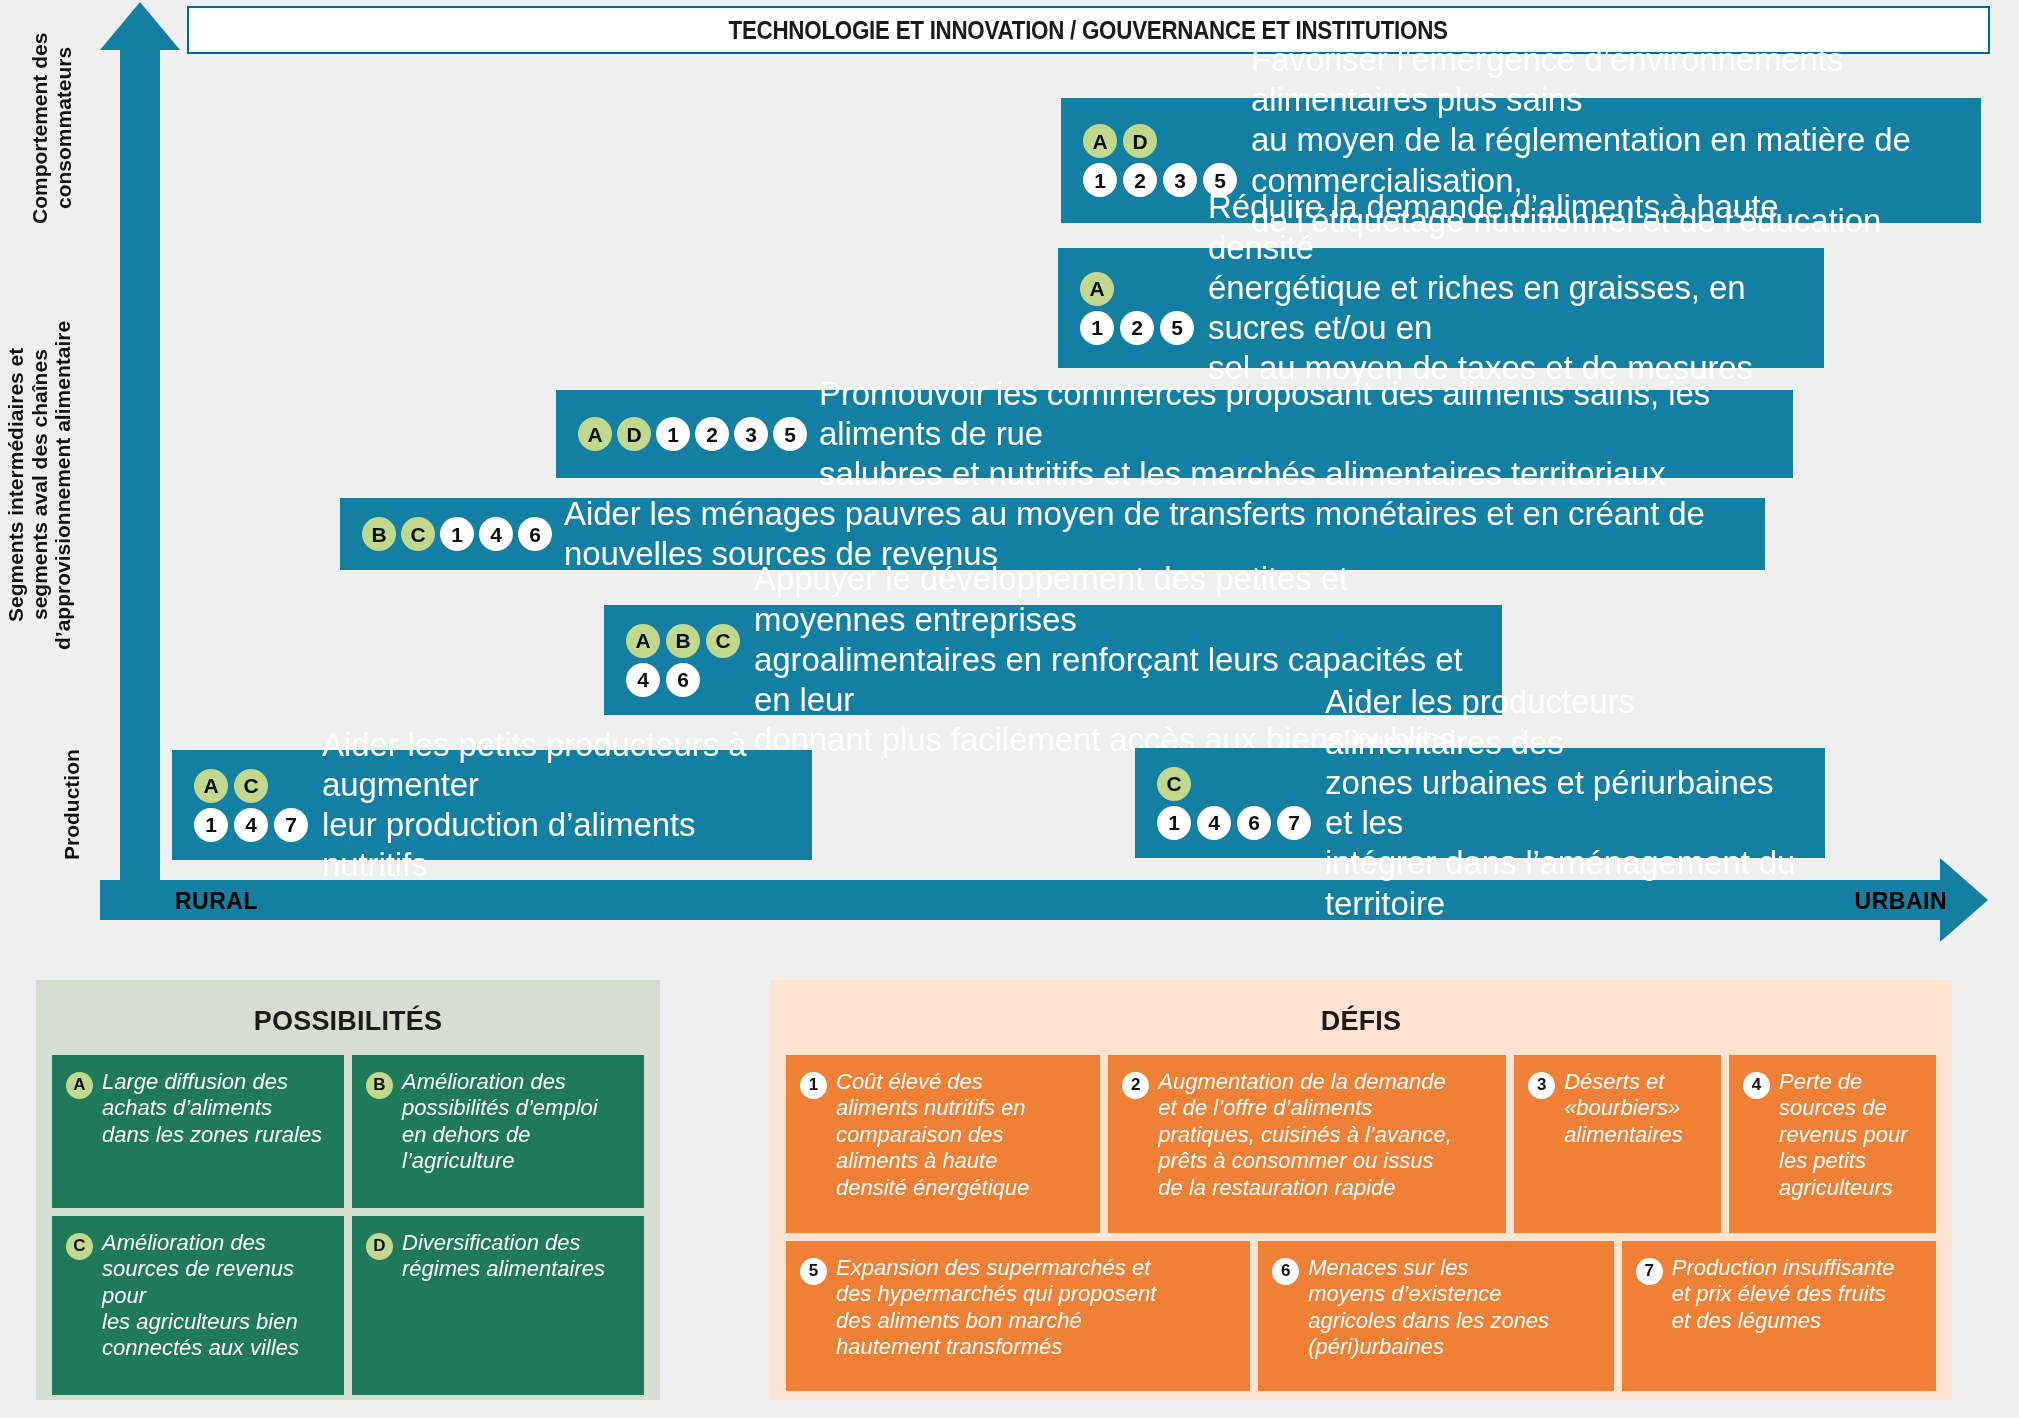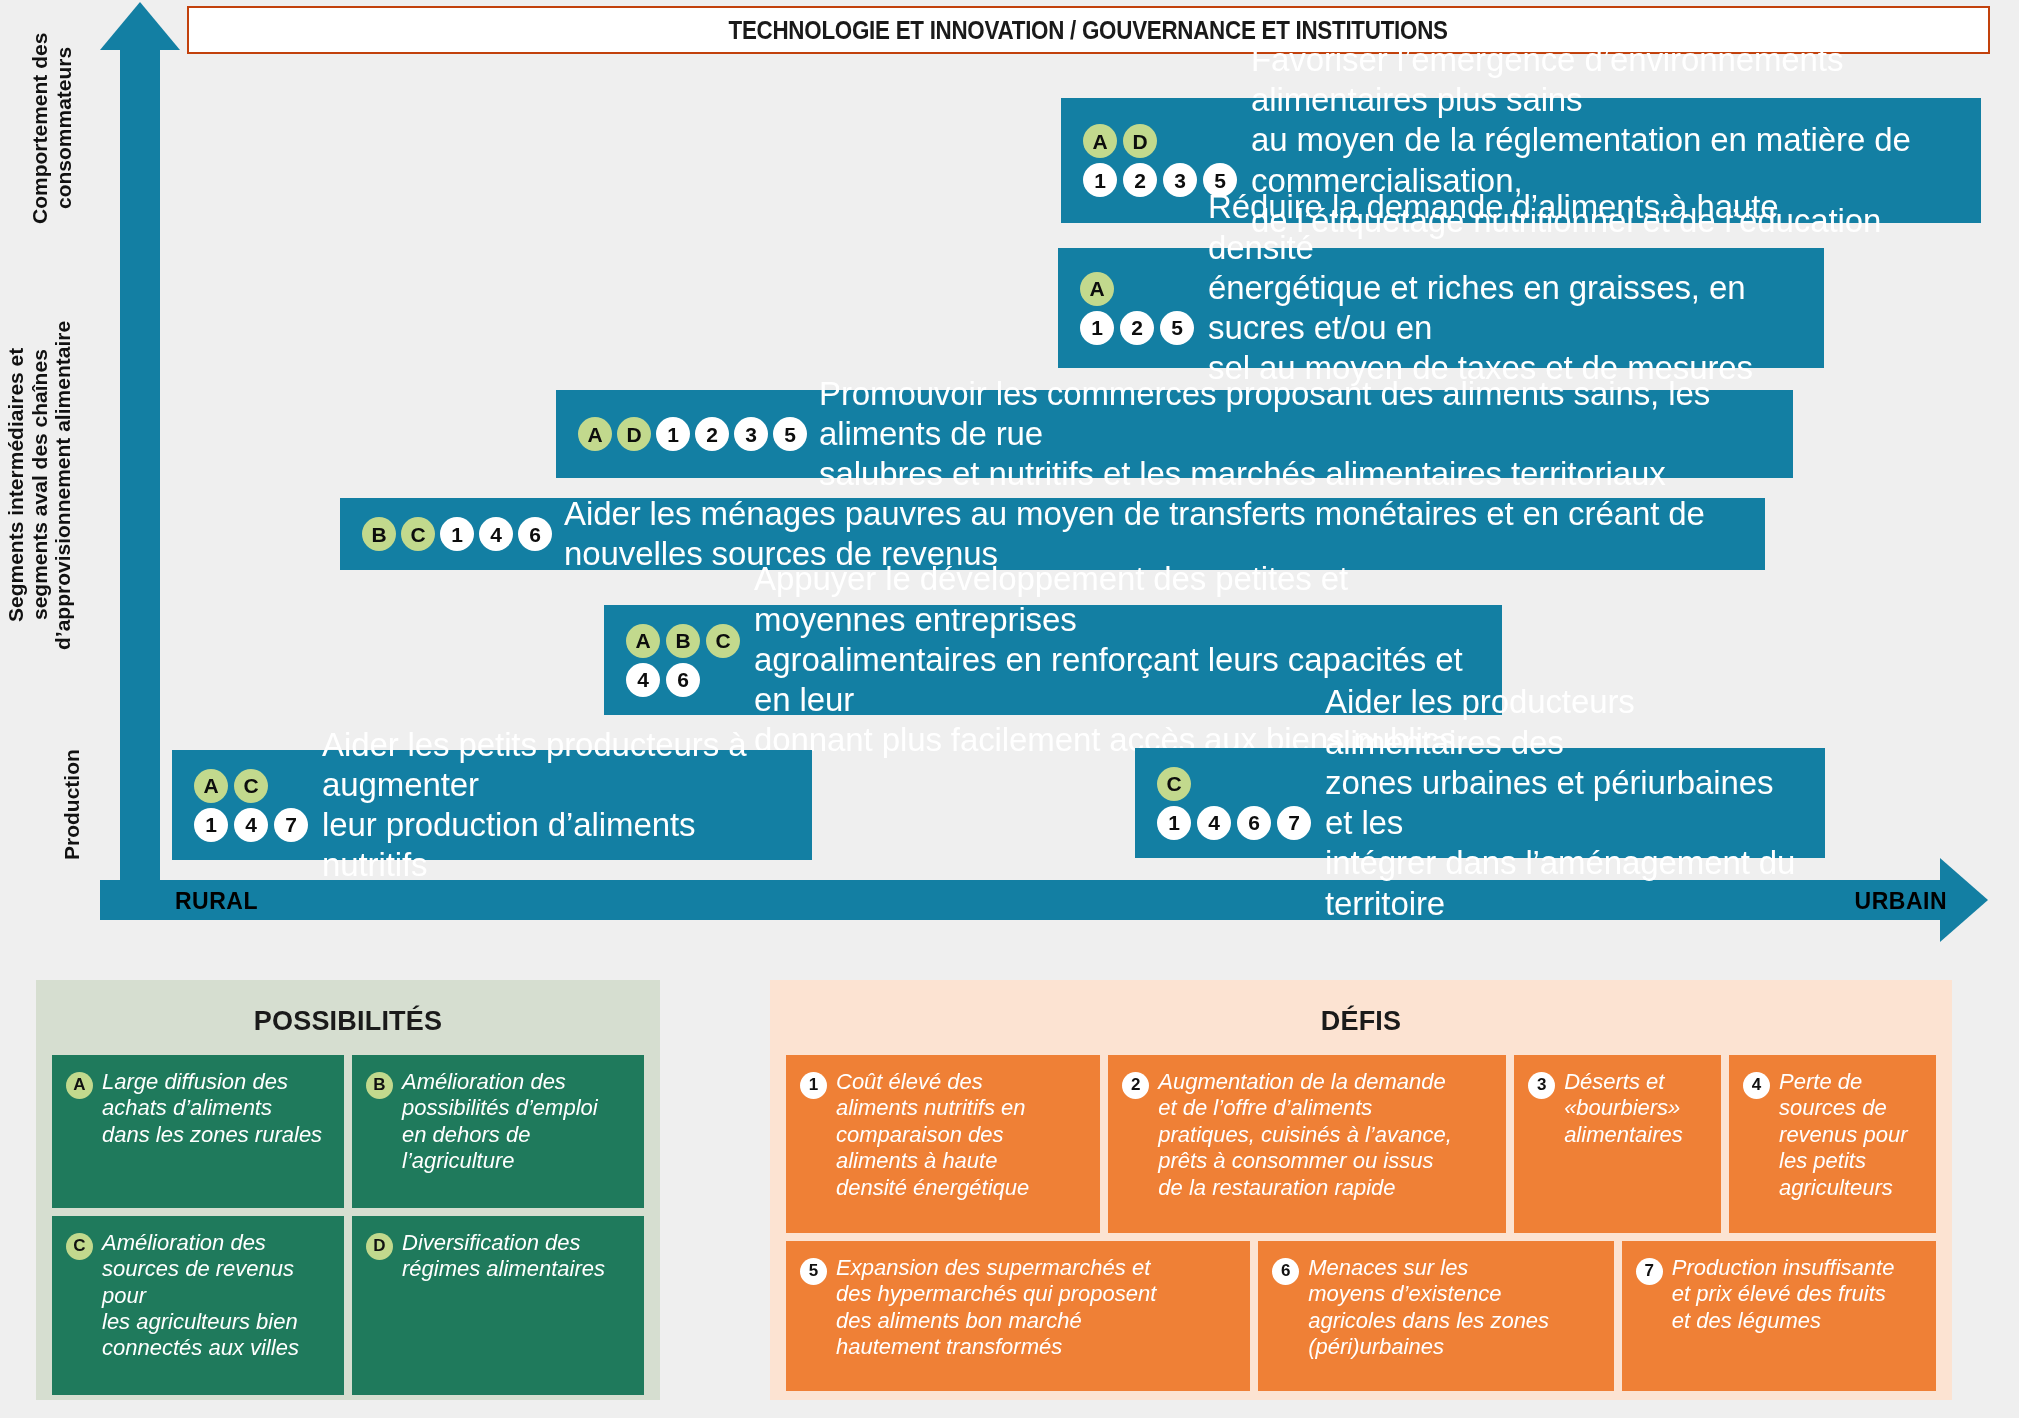--- a/index.html
+++ b/index.html
@@ -11,21 +11,21 @@
     overflow: hidden;
   }
   #root { position: relative; width: 2019px; height: 1418px; background: #efefef; }
 
   
   .header-banner {
     position: absolute;
     left: 187px; top: 6px;
     width: 1803px; height: 48px;
     background: #ffffff;
-    border: 2px solid #c2410c;
+    border: 2px solid #0369a1;
     display: flex; align-items: center; justify-content: center;
   }
   .header-banner .htext {
     font-size: 26px;
     font-weight: bold;
     letter-spacing: -0.3px;
     color: #1a1a1a;
     transform: scaleX(0.86);
     white-space: nowrap;
   }

